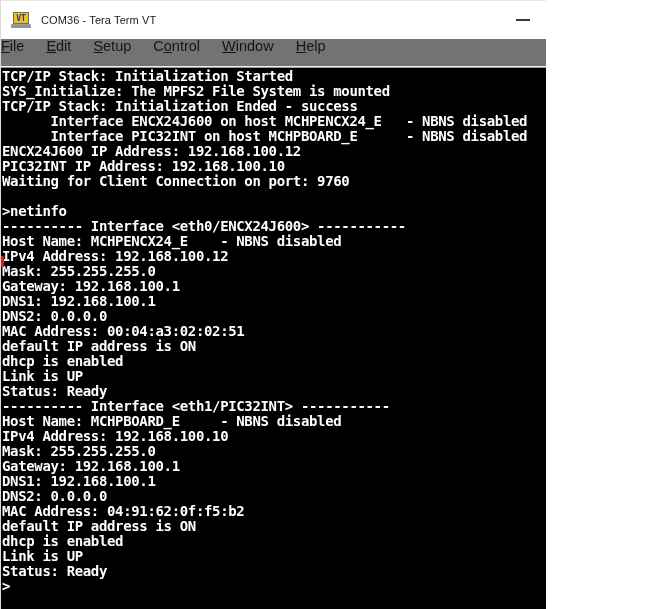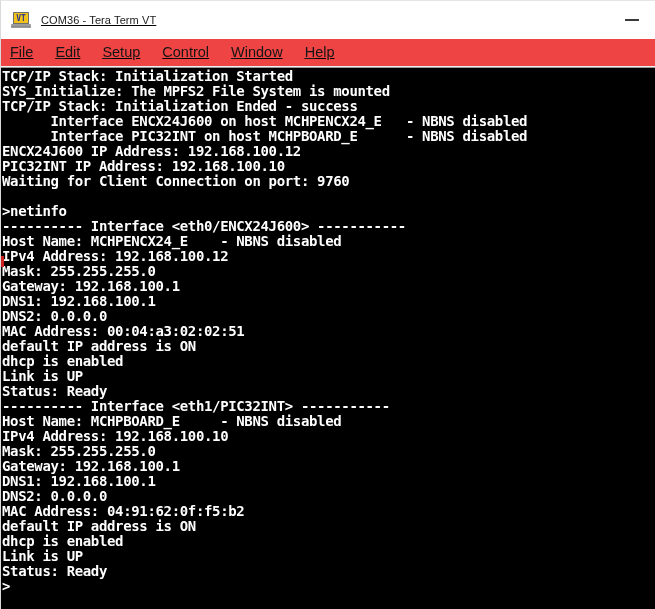--- a/index.html
+++ b/index.html
@@ -7,30 +7,29 @@
     margin: 0;
     padding: 0;
     width: 655px;
     height: 609px;
     overflow: hidden;
     background: #ffffff;
     font-family: "Liberation Sans", sans-serif;
   }
 
   #app {
-    width: 655px;
+    width: 546px;
     height: 609px;
     position: relative;
     background: #ffffff;
     display: flex;
     flex-direction: column;
     box-sizing: border-box;
     border-left: 1px solid #d9d9d9;
     border-top: 1px solid #e6e6e6;
-    text-decoration: underline;
   }
 
   
   .titlebar {
     height: 38px;
     min-height: 38px;
     background: #ffffff;
     display: flex;
     align-items: center;
     position: relative;
@@ -79,24 +78,22 @@
     display: block;
     width: 14px;
     height: 0;
     border-top: 2px solid #3a3a3a;
   }
 
   
   .menubar {
     height: 28px;
     min-height: 28px;
-    background: #ef4444;
+    background: #737373;
     display: flex;
-    align-items: center;
-    padding-left: 9px;
     box-sizing: border-box;
     border-bottom: 1px solid #f0f0f0;
   }
 
   .menu-item {
     font-family: "Liberation Sans", sans-serif;
     font-size: 14.5px;
     color: #151515;
     margin-right: 22px;
     white-space: nowrap;

